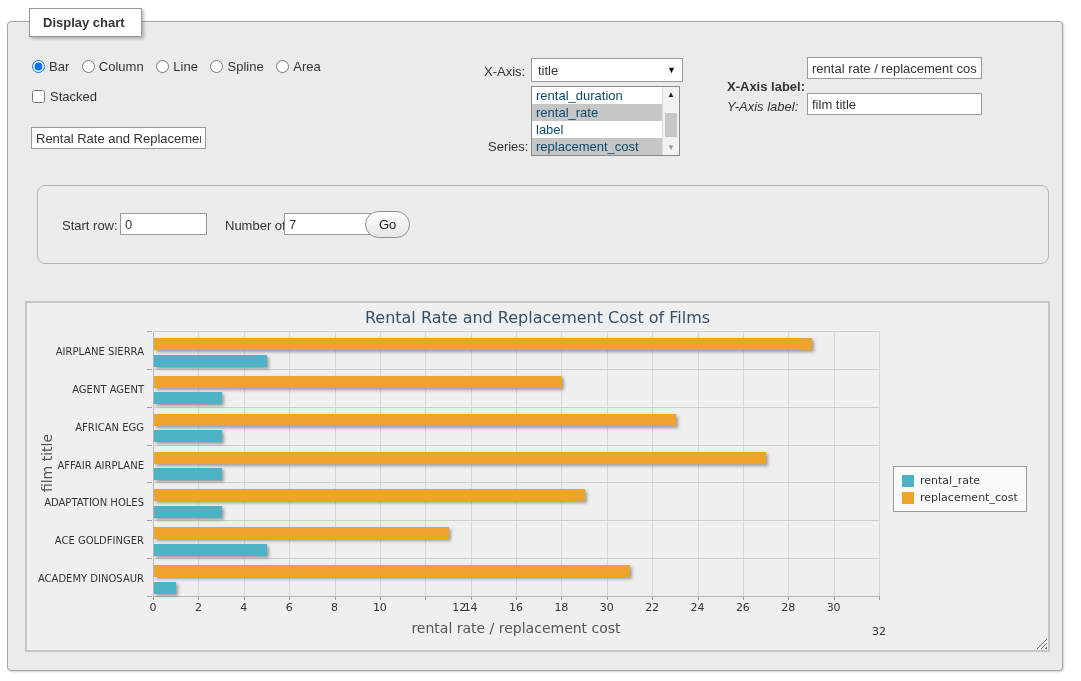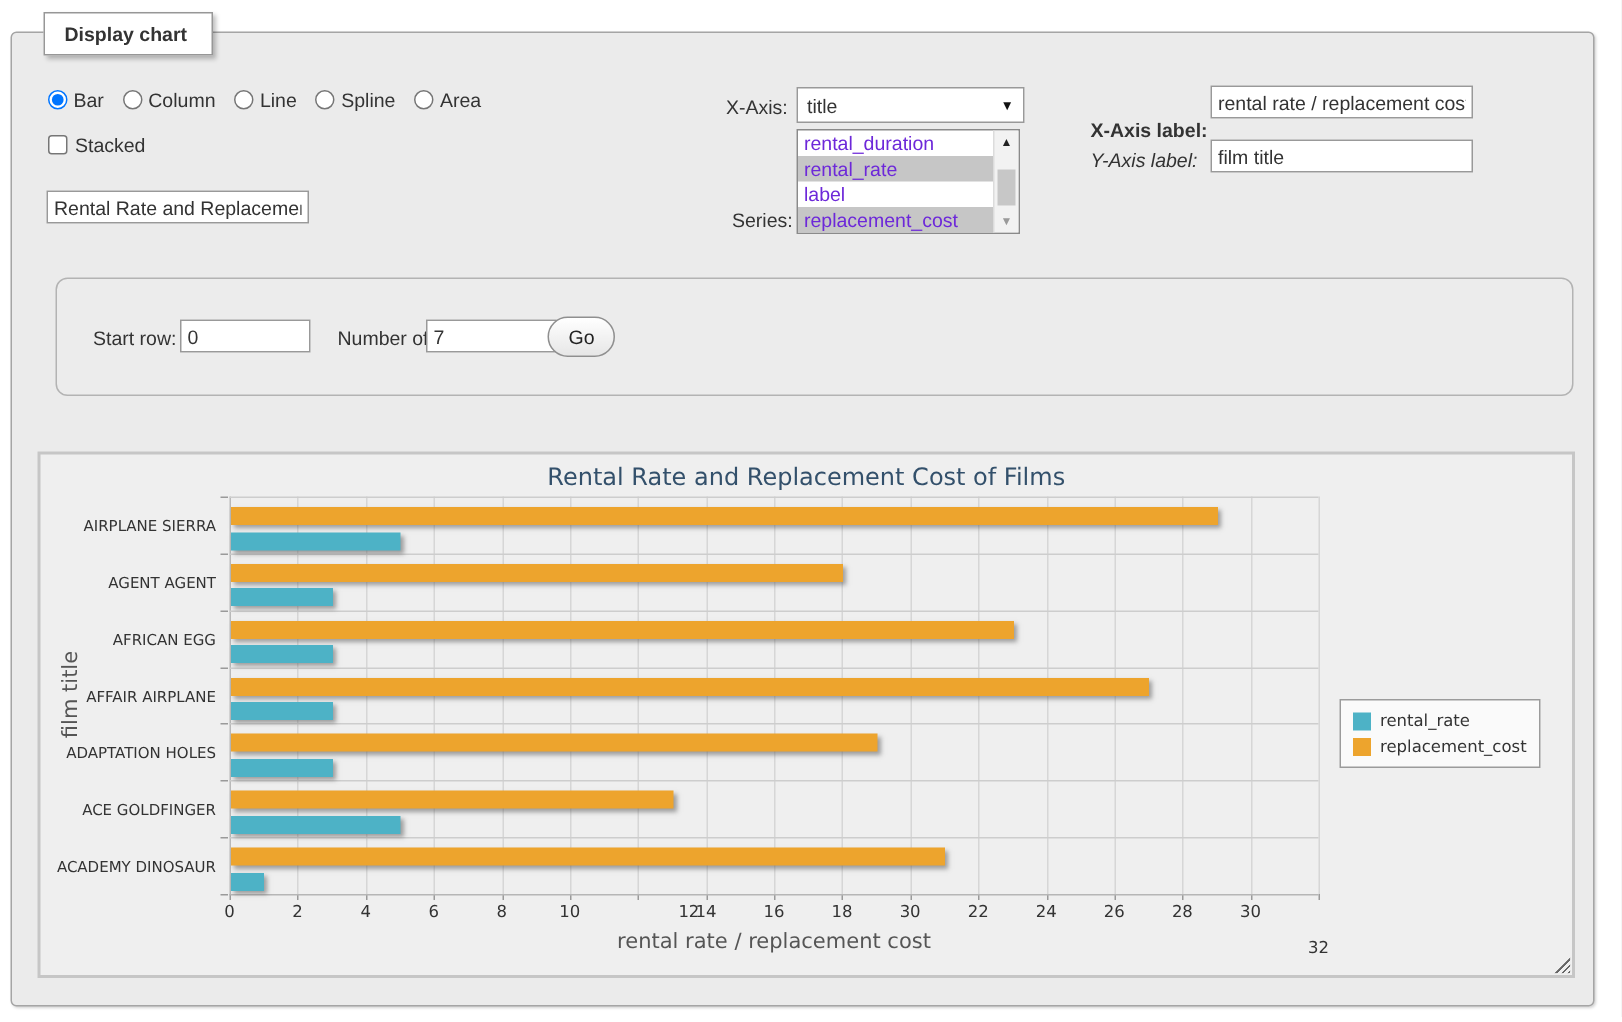--- a/index.html
+++ b/index.html
@@ -39,21 +39,21 @@
     position:absolute;left:523px;top:36px;width:152px;height:24px;background:#fff;
     border:1px solid #999;box-sizing:border-box;font-size:13px;color:#333;
     display:flex;align-items:center;padding:0 18px 0 6px;cursor:default;
   }
   .select .arrow{position:absolute;right:6px;top:7px;font-size:9px;color:#111;line-height:9px;}
   
   .listbox{
     position:absolute;left:523px;top:64px;width:149px;height:70px;background:#fff;
     border:1px solid #8a8a8a;box-sizing:border-box;overflow:hidden;
   }
-  .opt{height:17px;line-height:17px;font-size:13px;padding-left:4px;color:#6d28d9;white-space:nowrap;}
+  .opt{height:17px;line-height:17px;font-size:13px;padding-left:4px;color:#0c4a6e;white-space:nowrap;}
   .opt.sel{background:#c6c6c6;}
   .sbar{position:absolute;right:0;top:0;width:17px;height:100%;background:#f2f2f2;border-left:1px solid #dcdcdc;box-sizing:border-box;}
   .sb-up,.sb-down{position:absolute;left:0;width:100%;height:15px;text-align:center;font-size:8px;line-height:15px;}
   .sb-up{top:0;color:#222;}
   .sb-down{bottom:0;color:#9a9a9a;}
   .sb-thumb{position:absolute;left:2px;top:26px;width:12px;height:24px;background:#c7c7c7;}
   
   .rows-panel{
     position:absolute;left:29px;top:163px;width:1012px;height:79px;
     background:#ececec;border:1px solid #b3b3b3;border-radius:8px;box-sizing:border-box;

